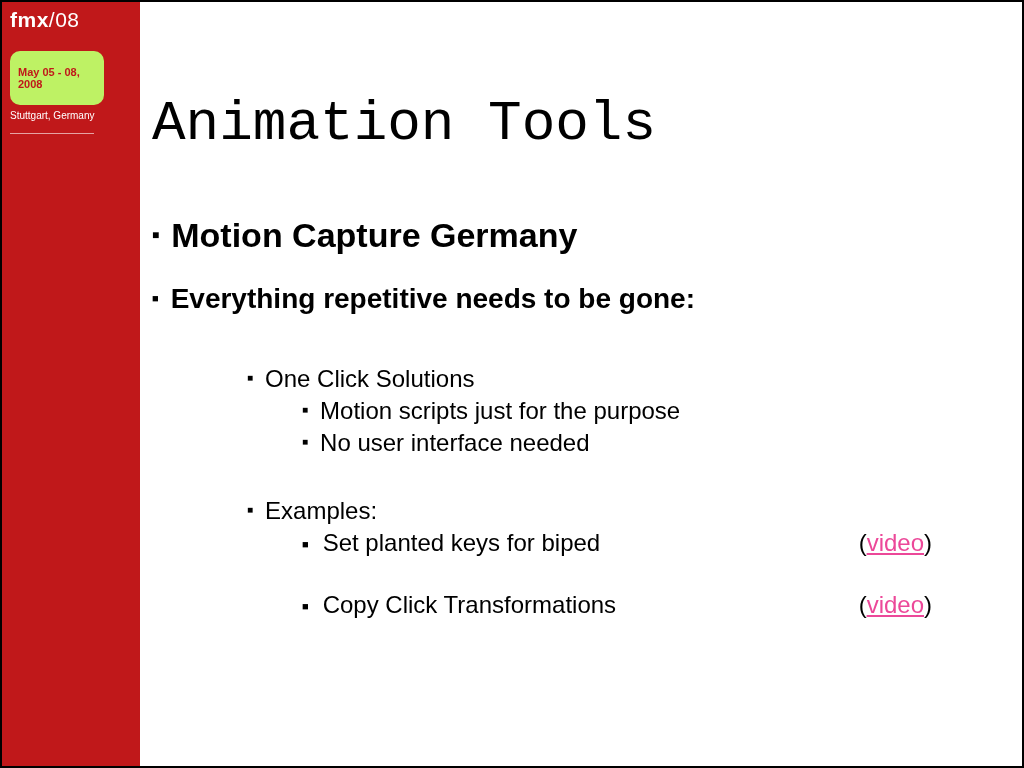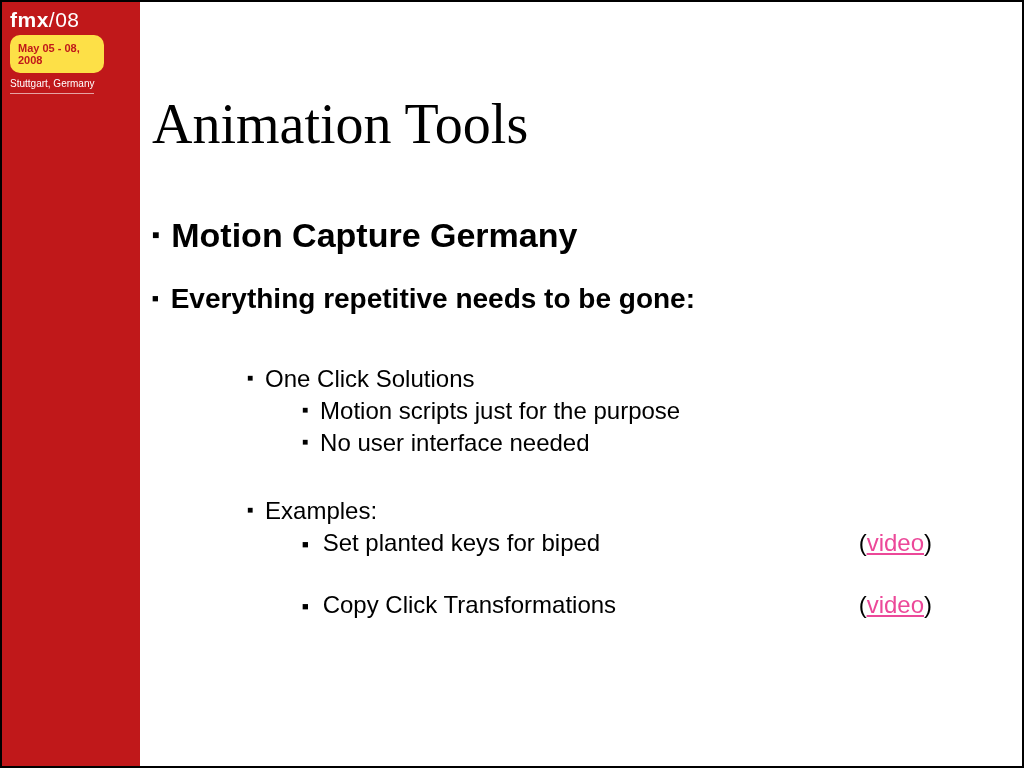--- a/index.html
+++ b/index.html
@@ -37,49 +37,49 @@
   }
   .logo-top {
     font-size: 21px;
     font-weight: bold;
     color: #fff;
     letter-spacing: 0.5px;
   }
   .logo-year { font-weight: normal; }
   .date-pill {
     display: inline-block;
-    margin-top: 3px;
-    background: #fde047;
+    margin-top: 19px;
+    background: #bef264;
     color: #c0181a;
     border-radius: 10px;
-    padding: 7px 8px;
+    padding: 15px 8px;
     font-size: 11px;
     font-weight: bold;
   }
   .location {
     display: inline-block;
     color: #fff;
     font-size: 10px;
     margin-top: 0;
     border-bottom: 1px solid rgba(255,255,255,0.6);
-    padding-bottom: 4px;
+    padding-bottom: 12px;
   }
   .content {
     position: absolute;
     left: 150px;
     top: 0;
     right: 0;
     bottom: 0;
     padding: 0;
   }
   h1.title {
     margin: 90px 0 0 0;
     font-size: 56px;
     font-weight: normal;
-    font-family: Liberation Serif, serif;
+    font-family: Liberation Mono, monospace;
   }
   h1.title { font-weight: 400; }
   .bold { font-weight: bold; }
 
   .lvl1 {
     margin-top: 60px;
     font-size: 34px;
     font-weight: bold;
   }
   .lvl2 {

